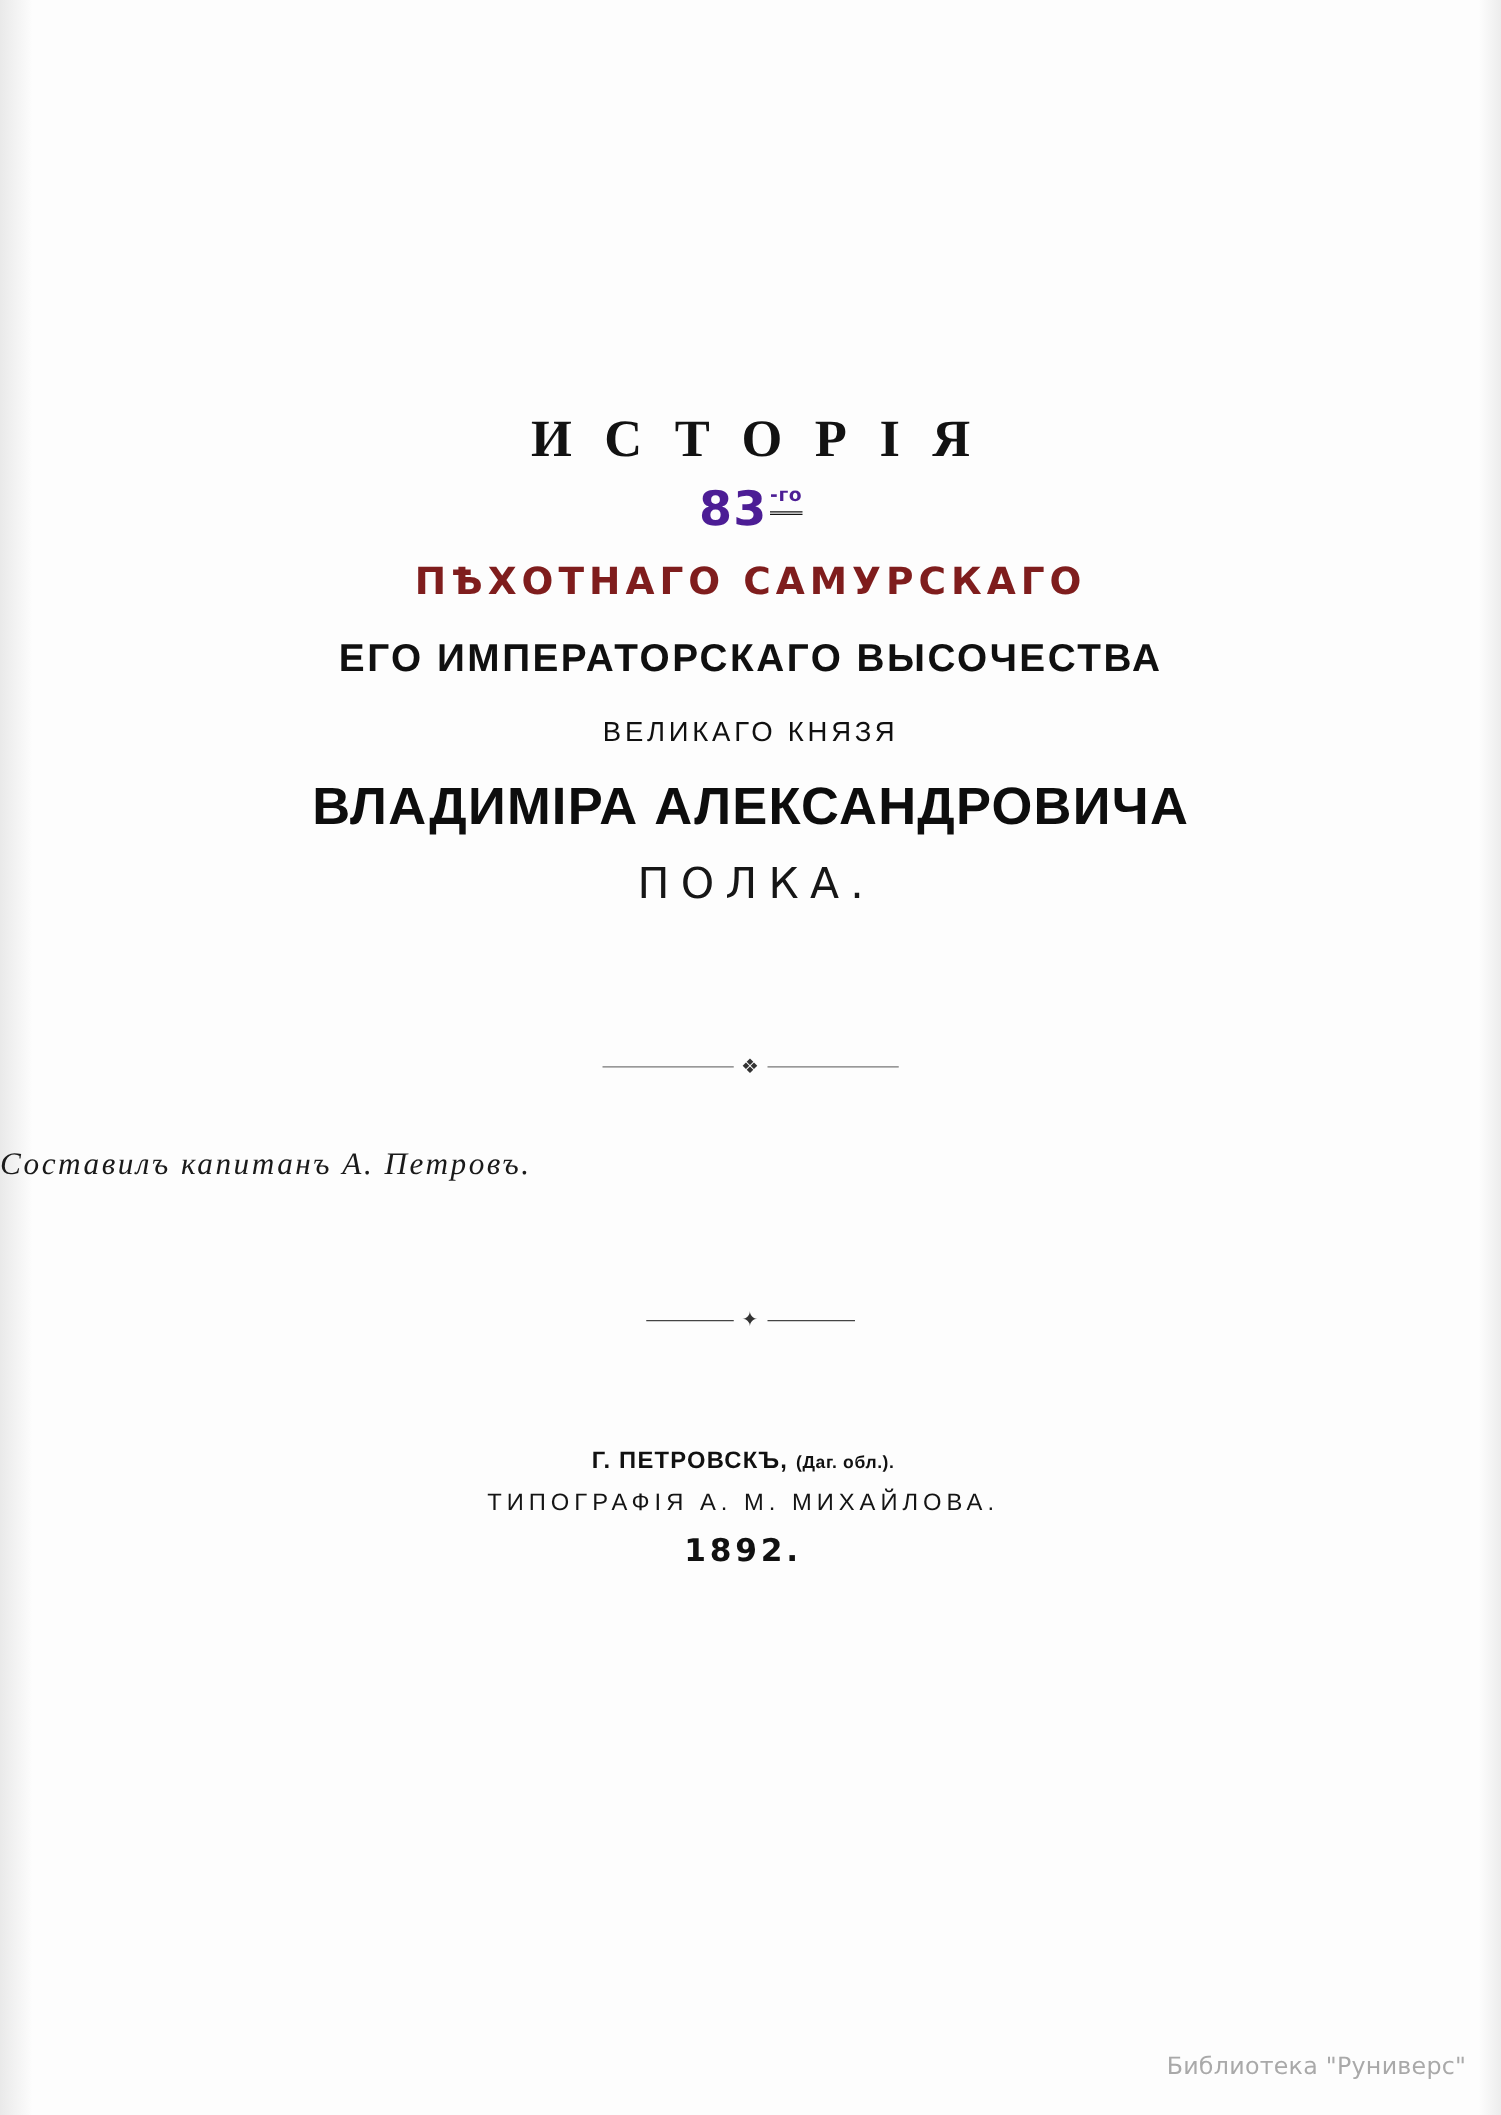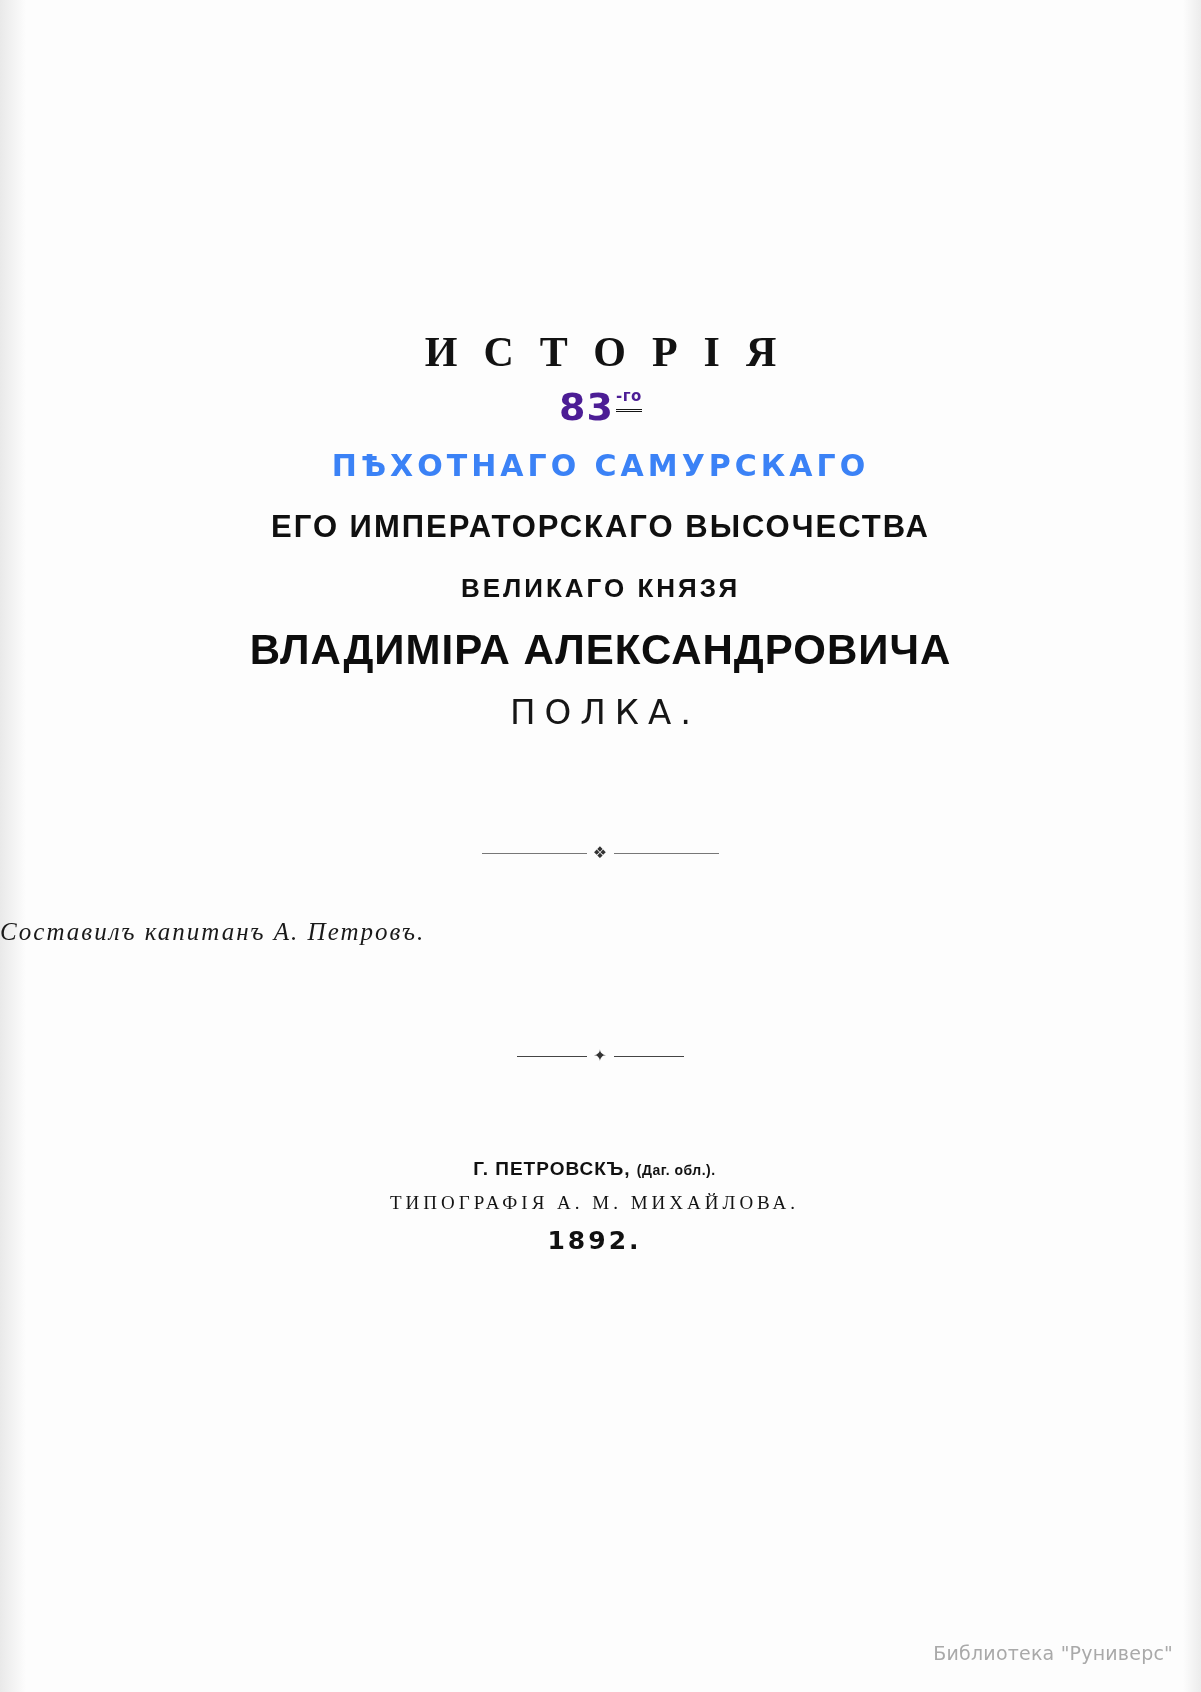--- a/index.html
+++ b/index.html
@@ -79,37 +79,37 @@
     padding-bottom: 5px;
     line-height: 1;
   }
 
   .line-pehotnago {
     margin-top: 22px;
     font-family: "DejaVu Sans", sans-serif;
     font-weight: 700;
     font-size: 30px;
     letter-spacing: 4px;
-    color: #3b82f6;
+    color: #7f1d1d;
   }
 
   .line-imperatorskago {
     margin-top: 26px;
     font-family: "Liberation Sans", sans-serif;
     font-weight: 700;
     font-size: 31px;
     letter-spacing: 2px;
     color: #101010;
   }
 
   .line-knyaz {
     margin-top: 28px;
     font-family: "Liberation Sans", sans-serif;
-    font-weight: 700;
-    font-size: 26px;
+    font-weight: 400;
+    font-size: 22px;
     letter-spacing: 3px;
     color: #101010;
     text-align: center;
   }
 
   .line-vladimira {
     margin-top: 22px;
     font-family: "Liberation Sans", sans-serif;
     font-weight: 700;
     font-size: 42px;
@@ -183,21 +183,21 @@
     letter-spacing: 1px;
     color: #111;
   }
   .imprint .city .region {
     font-weight: 700;
     font-size: 14px;
     letter-spacing: 0.5px;
   }
   .imprint .printer {
     margin-top: 12px;
-    font-family: Liberation Serif, serif;
+    font-family: Liberation Sans, sans-serif;
     font-size: 19px;
     letter-spacing: 4px;
     color: #141414;
   }
   .imprint .year {
     margin-top: 12px;
     font-family: "DejaVu Sans", sans-serif;
     font-weight: 700;
     font-size: 25px;
     letter-spacing: 3px;

